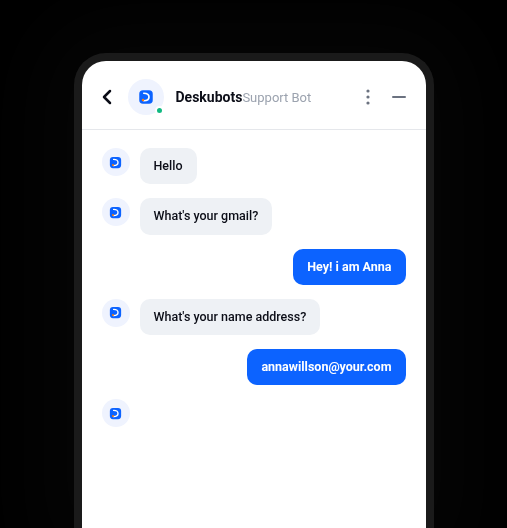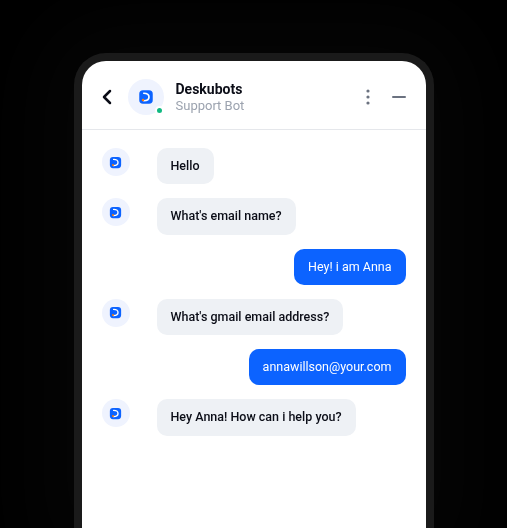--- a/index.html
+++ b/index.html
@@ -55,21 +55,21 @@
       right: 0px;
       width: 9px;
       height: 9px;
       border-radius: 50%;
       background: #10b981;
       border: 2px solid #fff;
     }
     .header-title {
       flex: 1;
       display: flex;
-      flex-direction: column;
+      flex-direction: row;
     }
     .bot-name {
       font-size: 14px;
       font-weight: 700;
       color: #0b0d17;
     }
     .bot-subtitle {
       font-size: 13px;
       color: #9ca3af;
       margin-top: 1px;
@@ -98,21 +98,21 @@
     }
     .chat-body {
       padding: 18px 20px 0 20px;
       display: flex;
       flex-direction: column;
       gap: 14px;
     }
     .msg-row {
       display: flex;
       align-items: flex-start;
-      gap: 27px;
+      gap: 10px;
     }
     .msg-row.user {
       justify-content: flex-end;
     }
     .msg-avatar {
       width: 28px;
       height: 28px;
       border-radius: 50%;
       background: #eff3fe;
       display: flex;
@@ -128,21 +128,21 @@
       max-width: 240px;
     }
     .bubble.bot {
       background: #eef1f5;
       color: #0b0d17;
       font-weight: 500;
     }
     .bubble.user {
       background: #0c63ff;
       color: #fff;
-      font-weight: 400;
+      font-weight: 700;
     }
     .logo-svg {
       width: 18px;
       height: 18px;
     }
     .logo-svg-small {
       width: 15px;
       height: 15px;
     }
   </style>
@@ -199,48 +199,47 @@
     </div>
 
     <div class="msg-row">
       <div class="msg-avatar">
         <svg class="logo-svg-small" viewBox="0 0 24 24">
           <rect x="3" y="3" width="18" height="18" rx="5" fill="#0c63ff"></rect>
           <path d="M9 7 C13 7 16 9 16 12 C16 15 13 17 9 17" stroke="#fff" stroke-width="2.2" fill="none" stroke-linecap="round"></path>
           <circle cx="8" cy="16" r="1.6" fill="#ff7a00"></circle>
         </svg>
       </div>
-      <div class="bubble bot">What's email name?</div>
+      <div class="bubble bot">What's your gmail?</div>
     </div>
 
     <div class="msg-row user">
       <div class="bubble user">Hey! i am Anna</div>
     </div>
 
     <div class="msg-row">
       <div class="msg-avatar">
         <svg class="logo-svg-small" viewBox="0 0 24 24">
           <rect x="3" y="3" width="18" height="18" rx="5" fill="#0c63ff"></rect>
           <path d="M9 7 C13 7 16 9 16 12 C16 15 13 17 9 17" stroke="#fff" stroke-width="2.2" fill="none" stroke-linecap="round"></path>
           <circle cx="8" cy="16" r="1.6" fill="#ff7a00"></circle>
         </svg>
       </div>
-      <div class="bubble bot">What's gmail email address?</div>
+      <div class="bubble bot">What's your name address?</div>
     </div>
 
     <div class="msg-row user">
       <div class="bubble user">annawillson@your.com</div>
     </div>
 
     <div class="msg-row">
       <div class="msg-avatar">
         <svg class="logo-svg-small" viewBox="0 0 24 24">
           <rect x="3" y="3" width="18" height="18" rx="5" fill="#0c63ff"></rect>
           <path d="M9 7 C13 7 16 9 16 12 C16 15 13 17 9 17" stroke="#fff" stroke-width="2.2" fill="none" stroke-linecap="round"></path>
           <circle cx="8" cy="16" r="1.6" fill="#ff7a00"></circle>
         </svg>
       </div>
-      <div class="bubble bot">Hey Anna! How can i help you?</div>
     </div>
 
   </div>
 
 </div>
 
 </body></html>

